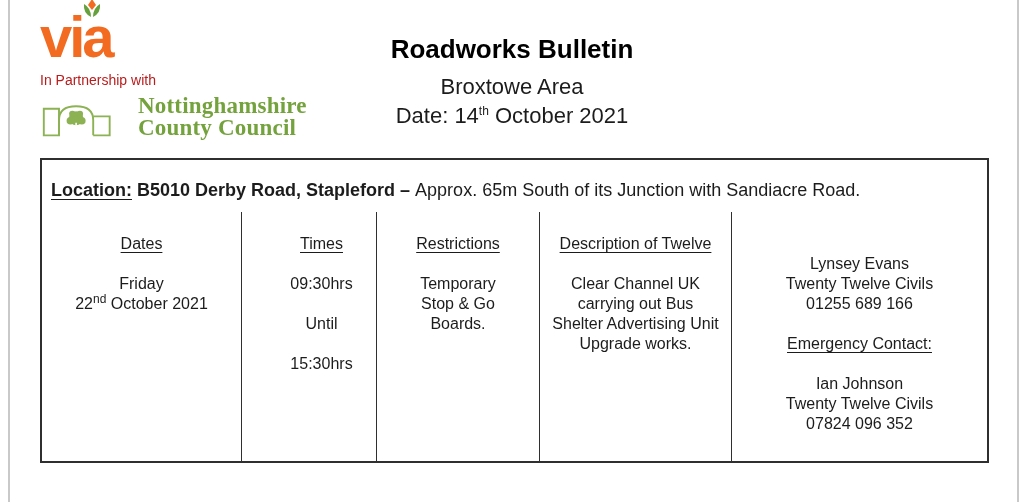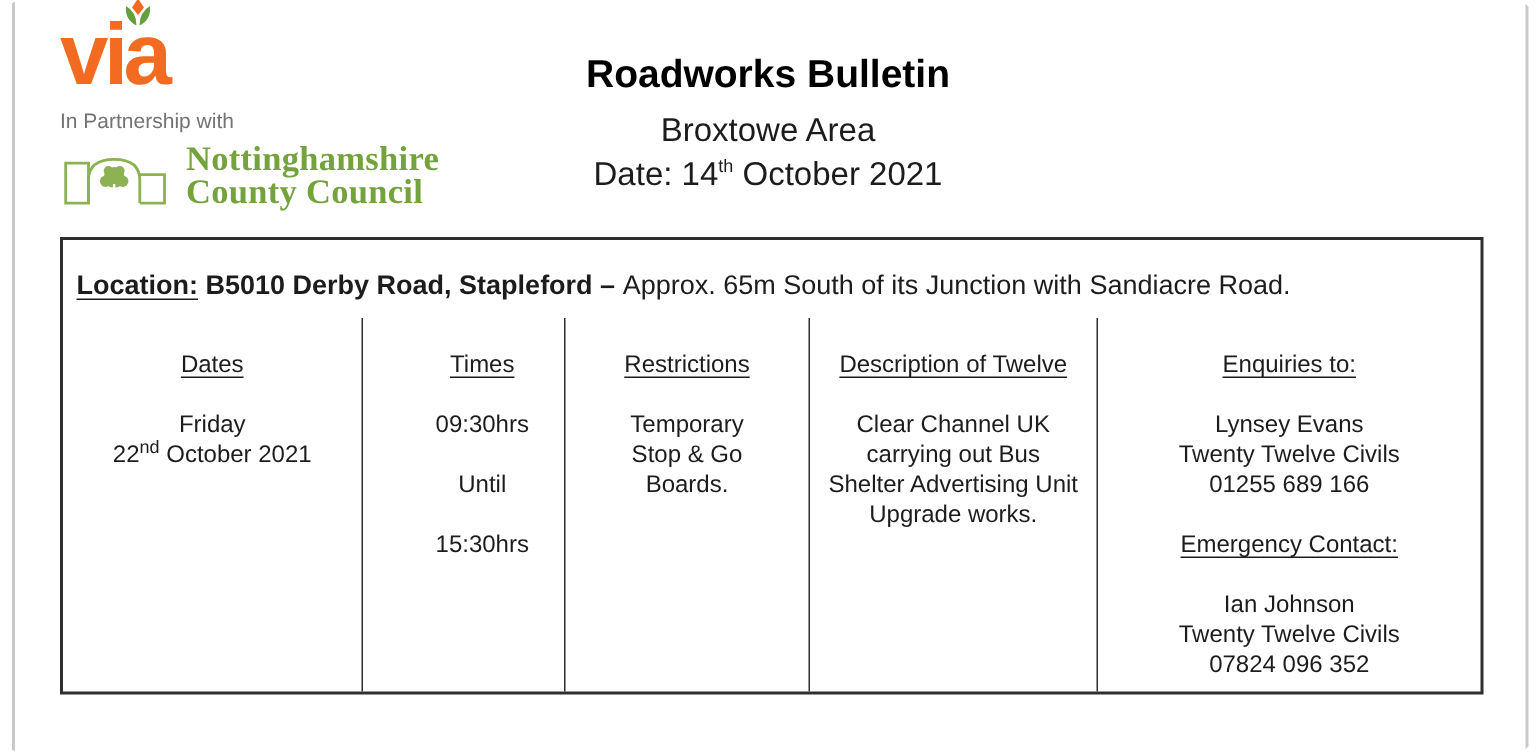--- a/index.html
+++ b/index.html
@@ -7,21 +7,20 @@
     font-family: "Liberation Sans", sans-serif;
     background: #ffffff;
     color: #1c1c1c;
   }
   .page {
     position: relative;
     width: 1024px;
     height: 502px;
     background: #ffffff;
     overflow: hidden;
-    border-radius: 16px;
   }
   
   .edge-line {
     position: absolute;
     top: 0; bottom: 0;
     width: 2px;
     background: #c9c9c9;
   }
   .edge-line.left  { left: 8px; }
   .edge-line.right { left: 1017px; }
@@ -44,27 +43,27 @@
     height: 60px;
   }
   .sprout {
     position: absolute;
     left: 40px;
     top: -9px;
   }
   .partnership {
     margin-top: 4px;
     font-size: 14px;
-    color: #737373;
+    color: #b91c1c;
   }
   .ncc-row {
     margin-top: 5px;
     display: flex;
     align-items: center;
-    gap: 8px;
+    gap: 22px;
   }
   .ncc-name {
     font-family: "Liberation Serif", serif;
     font-weight: 700;
     font-size: 23px;
     line-height: 22px;
     color: #74A23C;
     letter-spacing: 0.2px;
   }
   .title-block {
@@ -222,21 +221,20 @@
       <div class="col col-description">
         <div class="line hd">Description of Twelve</div>
         <div class="line"></div>
         <div class="line">Clear Channel UK</div>
         <div class="line">carrying out Bus</div>
         <div class="line">Shelter Advertising Unit</div>
         <div class="line">Upgrade works.</div>
       </div>
 
       <div class="col col-enquiries">
-        <div class="line hd">Enquiries to:</div>
         <div class="line"></div>
         <div class="line">Lynsey Evans</div>
         <div class="line">Twenty Twelve Civils</div>
         <div class="line">01255 689 166</div>
         <div class="line"></div>
         <div class="line hd">Emergency Contact:</div>
         <div class="line"></div>
         <div class="line">Ian Johnson</div>
         <div class="line">Twenty Twelve Civils</div>
         <div class="line">07824 096 352</div>

